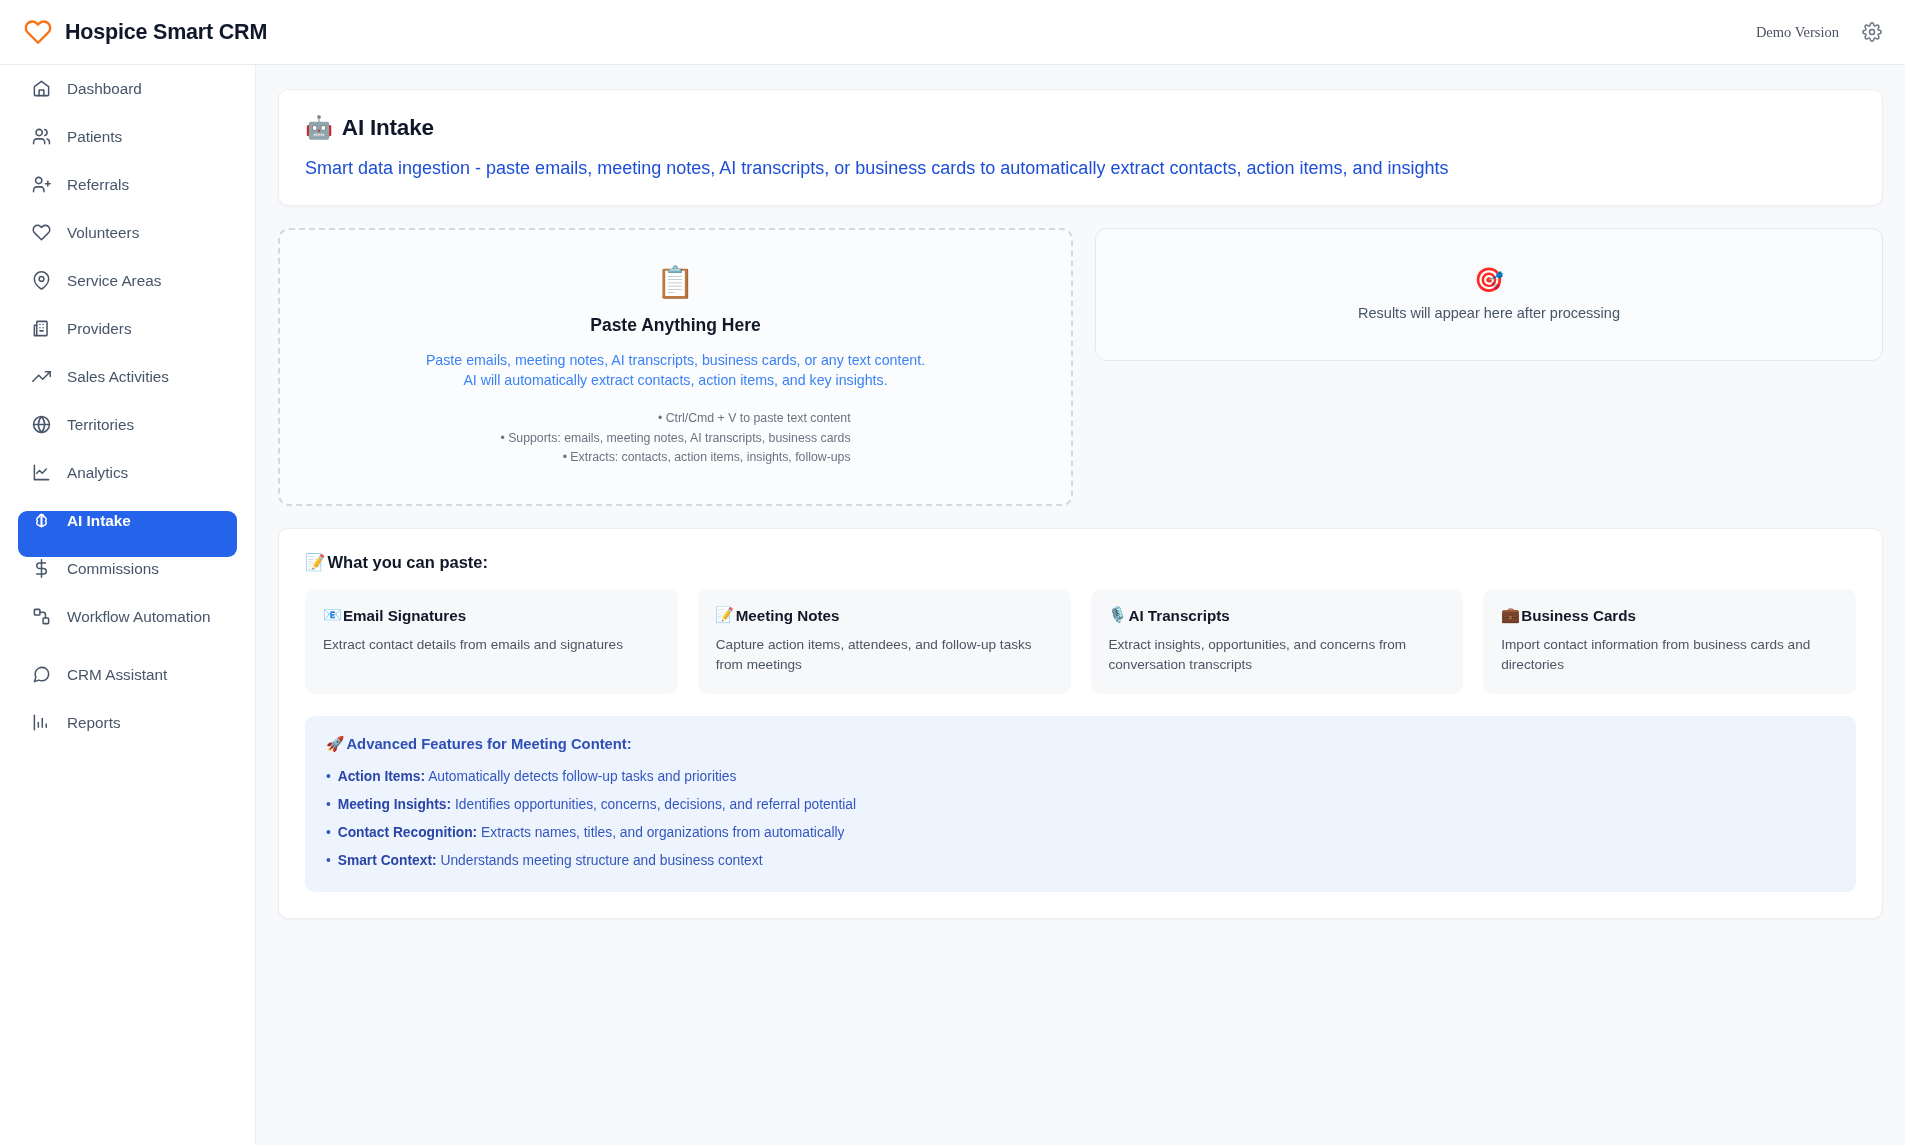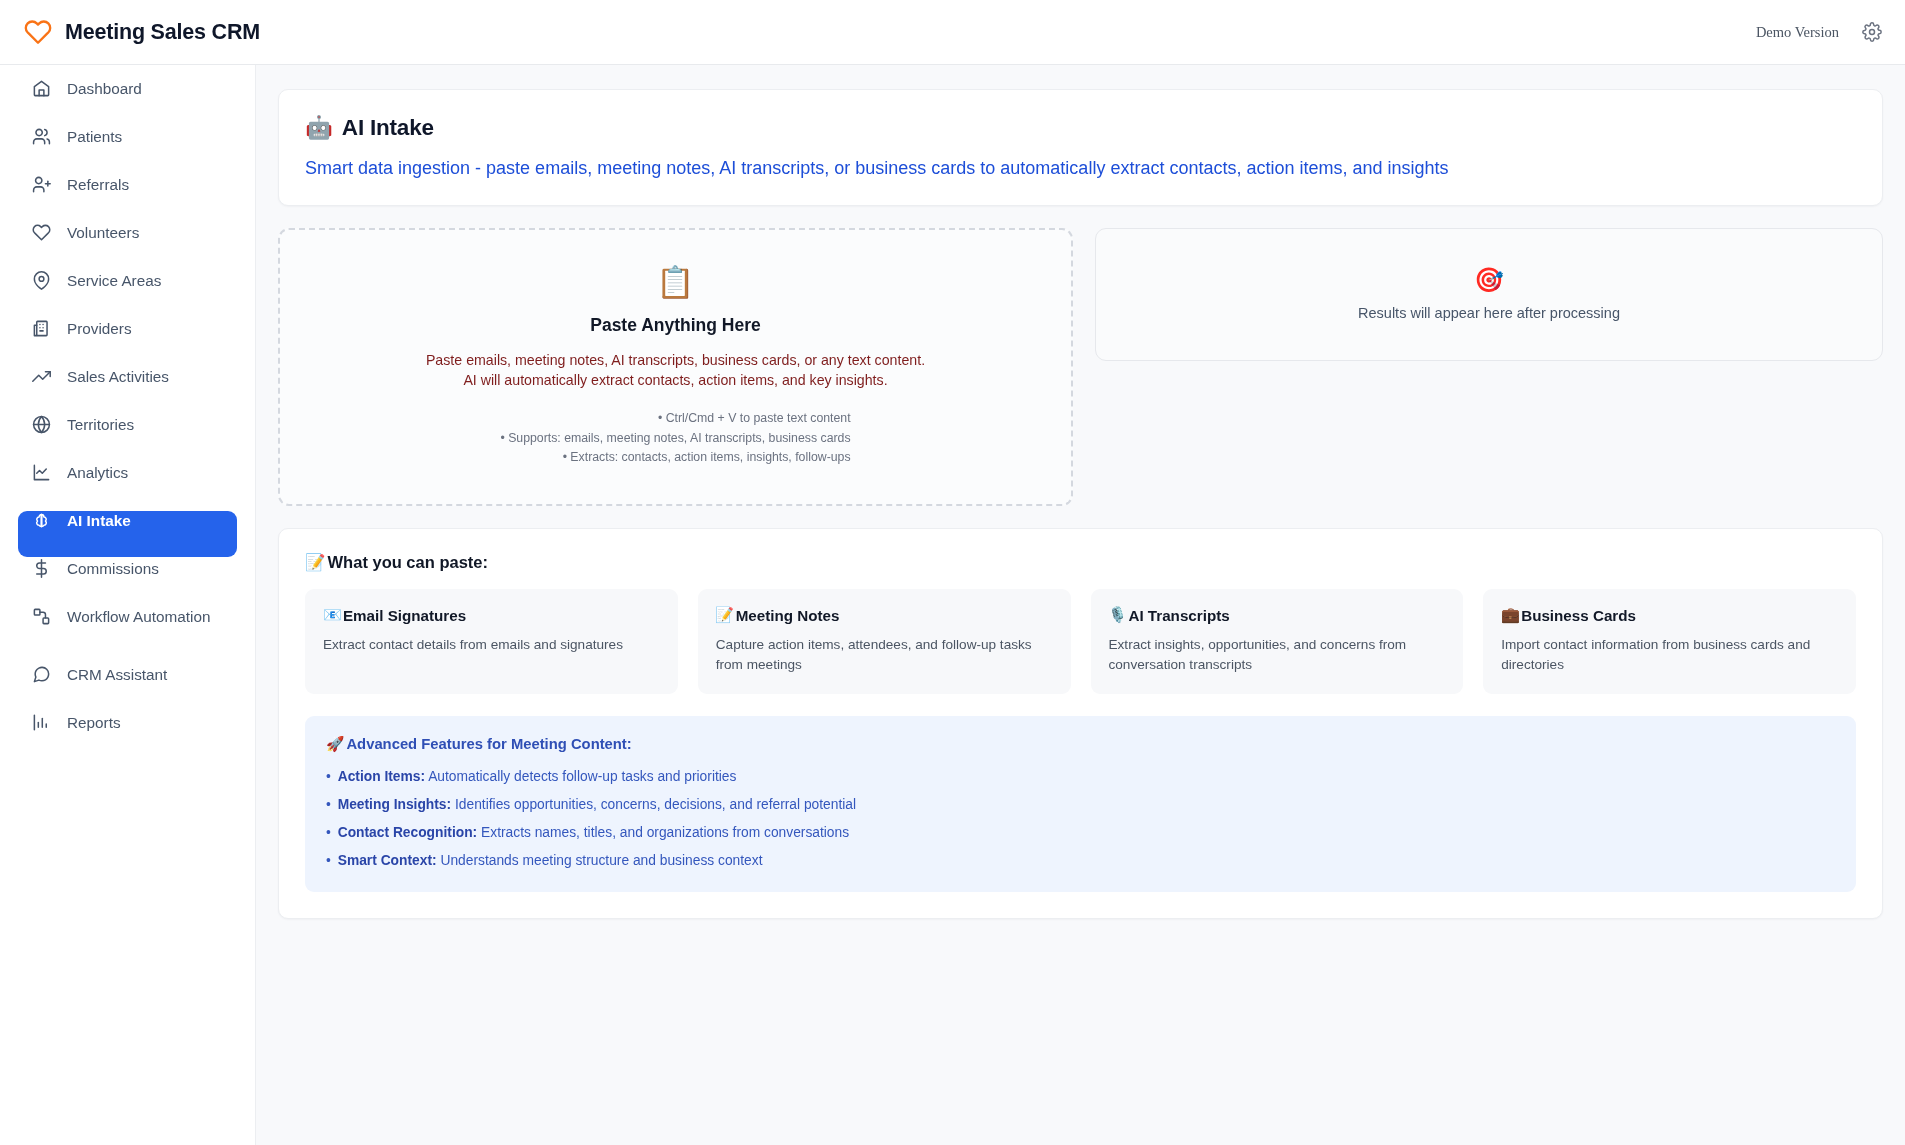--- a/index.html
+++ b/index.html
@@ -119,21 +119,21 @@
   }
   .paste-emoji { font-size: 31px; line-height: 1; margin-bottom: 17px; }
   .paste-title {
     font-size: 17.5px;
     font-weight: bold;
     color: #111827;
     margin-bottom: 14px;
   }
   .paste-desc {
     font-size: 14.2px;
-    color: #7f1d1d;
+    color: #3b82f6;
     text-align: center;
     line-height: 1.42;
     margin-bottom: 19px;
   }
   .paste-hints {
     font-size: 12.3px;
     color: #6b7280;
     text-align: right;
     line-height: 1.56;
   }
@@ -211,21 +211,21 @@
 </head>
 <body>
 
 <div class="topbar">
   <div class="brand">
     <span>
       <svg class="brand-icon" viewBox="0 0 24 24" fill="none" stroke="#f97316" stroke-width="2" stroke-linecap="round" stroke-linejoin="round">
         <path d="M20.84 4.61a5.5 5.5 0 0 0-7.78 0L12 5.67l-1.06-1.06a5.5 5.5 0 0 0-7.78 7.78l1.06 1.06L12 21.23l7.78-7.78 1.06-1.06a5.5 5.5 0 0 0 0-7.78z"></path>
       </svg>
     </span>
-    <span class="brand-title">Meeting Sales CRM</span>
+    <span class="brand-title">Hospice Smart CRM</span>
   </div>
   <div class="topbar-right">
     <span class="demo-version">Demo Version</span>
     <span class="gear-btn">
       <svg width="20" height="20" viewBox="0 0 24 24" fill="none" stroke="#6b7280" stroke-width="1.8" stroke-linecap="round" stroke-linejoin="round">
         <circle cx="12" cy="12" r="3"></circle>
         <path d="M19.4 15a1.65 1.65 0 0 0 .33 1.82l.06.06a2 2 0 1 1-2.83 2.83l-.06-.06a1.65 1.65 0 0 0-1.82-.33 1.65 1.65 0 0 0-1 1.51V21a2 2 0 1 1-4 0v-.09A1.65 1.65 0 0 0 9 19.4a1.65 1.65 0 0 0-1.82.33l-.06.06a2 2 0 1 1-2.83-2.83l.06-.06a1.65 1.65 0 0 0 .33-1.82 1.65 1.65 0 0 0-1.51-1H3a2 2 0 1 1 0-4h.09A1.65 1.65 0 0 0 4.6 9a1.65 1.65 0 0 0-.33-1.82l-.06-.06a2 2 0 1 1 2.83-2.83l.06.06a1.65 1.65 0 0 0 1.82.33H9a1.65 1.65 0 0 0 1-1.51V3a2 2 0 1 1 4 0v.09a1.65 1.65 0 0 0 1 1.51 1.65 1.65 0 0 0 1.82-.33l.06-.06a2 2 0 1 1 2.83 2.83l-.06.06a1.65 1.65 0 0 0-.33 1.82V9a1.65 1.65 0 0 0 1.51 1H21a2 2 0 1 1 0 4h-.09a1.65 1.65 0 0 0-1.51 1z"></path>
       </svg>
     </span>
   </div>
@@ -478,21 +478,21 @@
           <span>Automatically detects follow-up tasks and priorities</span>
         </div>
         <div class="adv-item">
           <span class="adv-bullet">•</span>
           <b>Meeting Insights:</b>
           <span>Identifies opportunities, concerns, decisions, and referral potential</span>
         </div>
         <div class="adv-item">
           <span class="adv-bullet">•</span>
           <b>Contact Recognition:</b>
-          <span>Extracts names, titles, and organizations from conversations</span>
+          <span>Extracts names, titles, and organizations from automatically</span>
         </div>
         <div class="adv-item">
           <span class="adv-bullet">•</span>
           <b>Smart Context:</b>
           <span>Understands meeting structure and business context</span>
         </div>
       </div>
 
     </div>
 

